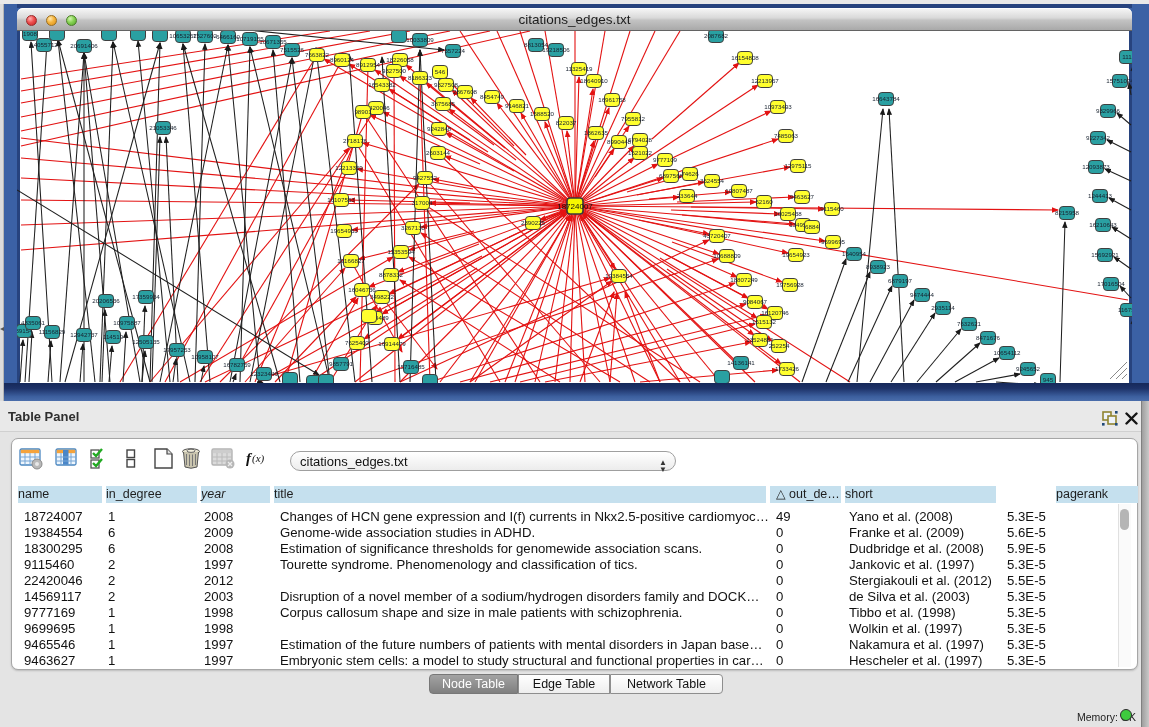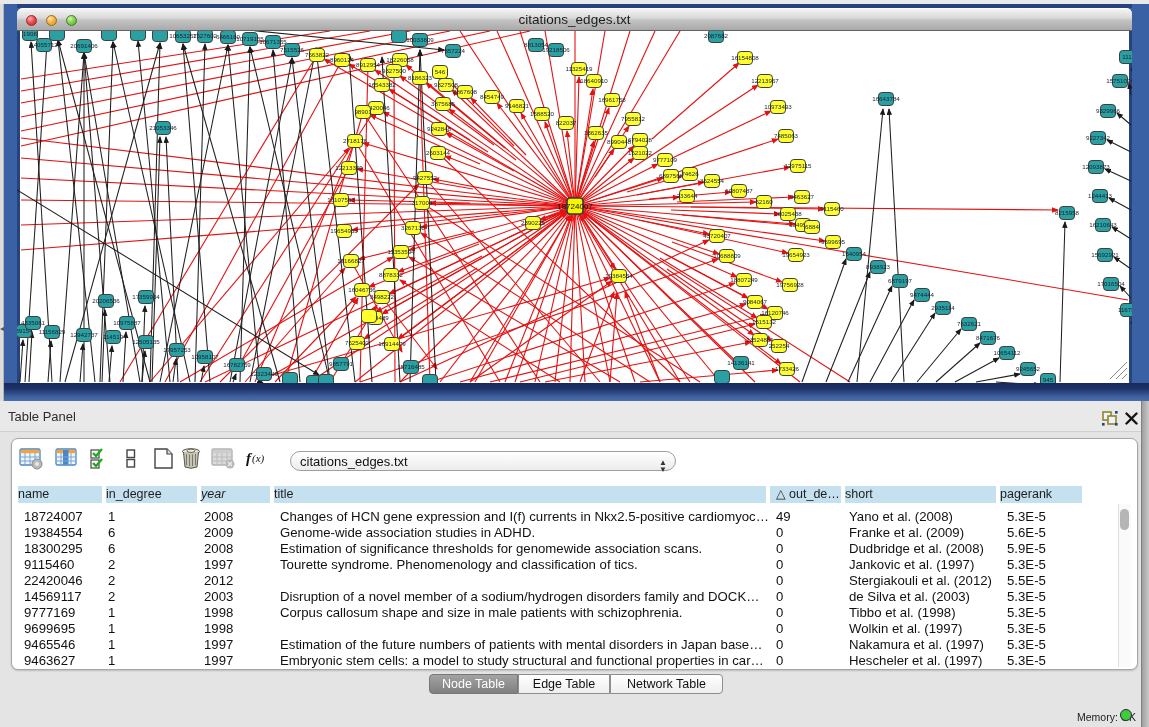--- a/index.html
+++ b/index.html
@@ -12,21 +12,21 @@
 #win { position:absolute; left:17px; top:8px; width:1115px; height:375px; }
 #titlebar { position:absolute; left:0; top:0; width:1115px; height:23px; border-radius:6px 6px 0 0;
   background:linear-gradient(#f7f7f7,#d9d9d9 45%,#c3c3c3 55%,#a9a9a9); border-bottom:1px solid #636363;
   box-shadow:inset 0 1px 0 #fdfdfd; }
 #titlebar .title { position:absolute; width:100%; text-align:center; top:4px; font-size:13.5px; color:#1c1c1c; }
 .tl { position:absolute; top:7px; width:11px; height:11px; border-radius:50%; }
 #content { position:absolute; left:0; top:23px; width:1115px; height:352px; background:#fff;
   border-left:3px solid #27437e; border-right:3px solid #27437e; }
 #tablepanel { position:absolute; left:0; top:401px; width:1149px; height:326px; background:#e4e4e4; }
 #tphead { position:absolute; left:0; top:0; width:1149px; height:31px; background:#e9e9e9; border-bottom:1px solid #d0d0d0;}
-#tphead .t { position:absolute; left:8px; top:8px; font-size:13px; color:#2e2e2e; }
+#tphead .t { position:absolute; left:8px; top:8px; font-size:13px; color:#2e2e2e;font-weight:bold; }
 #container { position:absolute; left:11px; top:438px; width:1127px; height:232px; background:#fff;
   border:1px solid #a6a6a6; border-radius:7px; box-shadow:0 1px 2px rgba(0,0,0,0.18); }
 .hcell { position:absolute; top:486px; height:17px; background:#c5e0ee; border-right:2px solid #fff;
   font-size:12.5px; color:#1e1e1e; line-height:17px; }
 .trow { position:absolute; left:0px; width:1100px; height:16px; font-size:13.2px; letter-spacing:0; color:#111; }
 .trow span { position:absolute; top:1px; white-space:nowrap; }
 #vscroll { position:absolute; left:1118px; top:504px; width:13px; height:163px; background:#fafafa; border-left:1px solid #e0e0e0; }
 #vthumb { position:absolute; left:1120px; top:509px; width:9px; height:21px; background:#b5b5b5; border-radius:5px; }
 #dropdown { position:absolute; left:290px; top:451px; width:386px; height:20px; background:linear-gradient(#fff,#ececec);
   border:1px solid #9f9f9f; border-radius:10px; font-size:13px; color:#111; padding-left:9px; line-height:19px; }
@@ -622,21 +622,21 @@
 <text x="232" y="18" font-family="Liberation Serif, serif" font-style="italic" font-weight="bold" font-size="15" fill="#111">f</text>
 <text x="238" y="17" font-family="Liberation Serif, serif" font-style="italic" font-size="11" fill="#111">(x)</text>
 </svg>
 <div id="dropdown">citations_edges.txt<span style="position:absolute;right:8px;top:1px;font-size:8px;color:#333;">▲</span><span style="position:absolute;right:8px;top:8px;font-size:8px;color:#333;">▼</span></div>
 <div class="hcell" style="left:18px; width:86px;">name</div>
 <div class="hcell" style="left:106px;width:93px;">in_degree</div>
 <div class="hcell" style="left:201px;width:71px;font-style:italic;">year</div>
 <div class="hcell" style="left:274px;width:494px;">title</div>
 <div class="hcell" style="left:770px;width:73px;text-align:left;padding-left:6px;">△ out_de…</div>
 <div class="hcell" style="left:845px;width:153px;">short</div>
-<div class="hcell" style="left:1000px;width:82px;border-right:none;">pagerank</div>
+<div class="hcell" style="left:1056px;width:82px;border-right:none;">pagerank</div>
 <div class="trow" style="top:508px">
       <span style="left:24px">18724007</span>
       <span style="left:108px">1</span>
       <span style="left:204px">2008</span>
       <span style="left:280px">Changes of HCN gene expression and I(f) currents in Nkx2.5-positive cardiomyoc…</span>
       <span style="left:776px">49</span>
       <span style="left:849px">Yano et al. (2008)</span>
       <span style="left:1007px">5.3E-5</span>
     </div>
 <div class="trow" style="top:524px">

